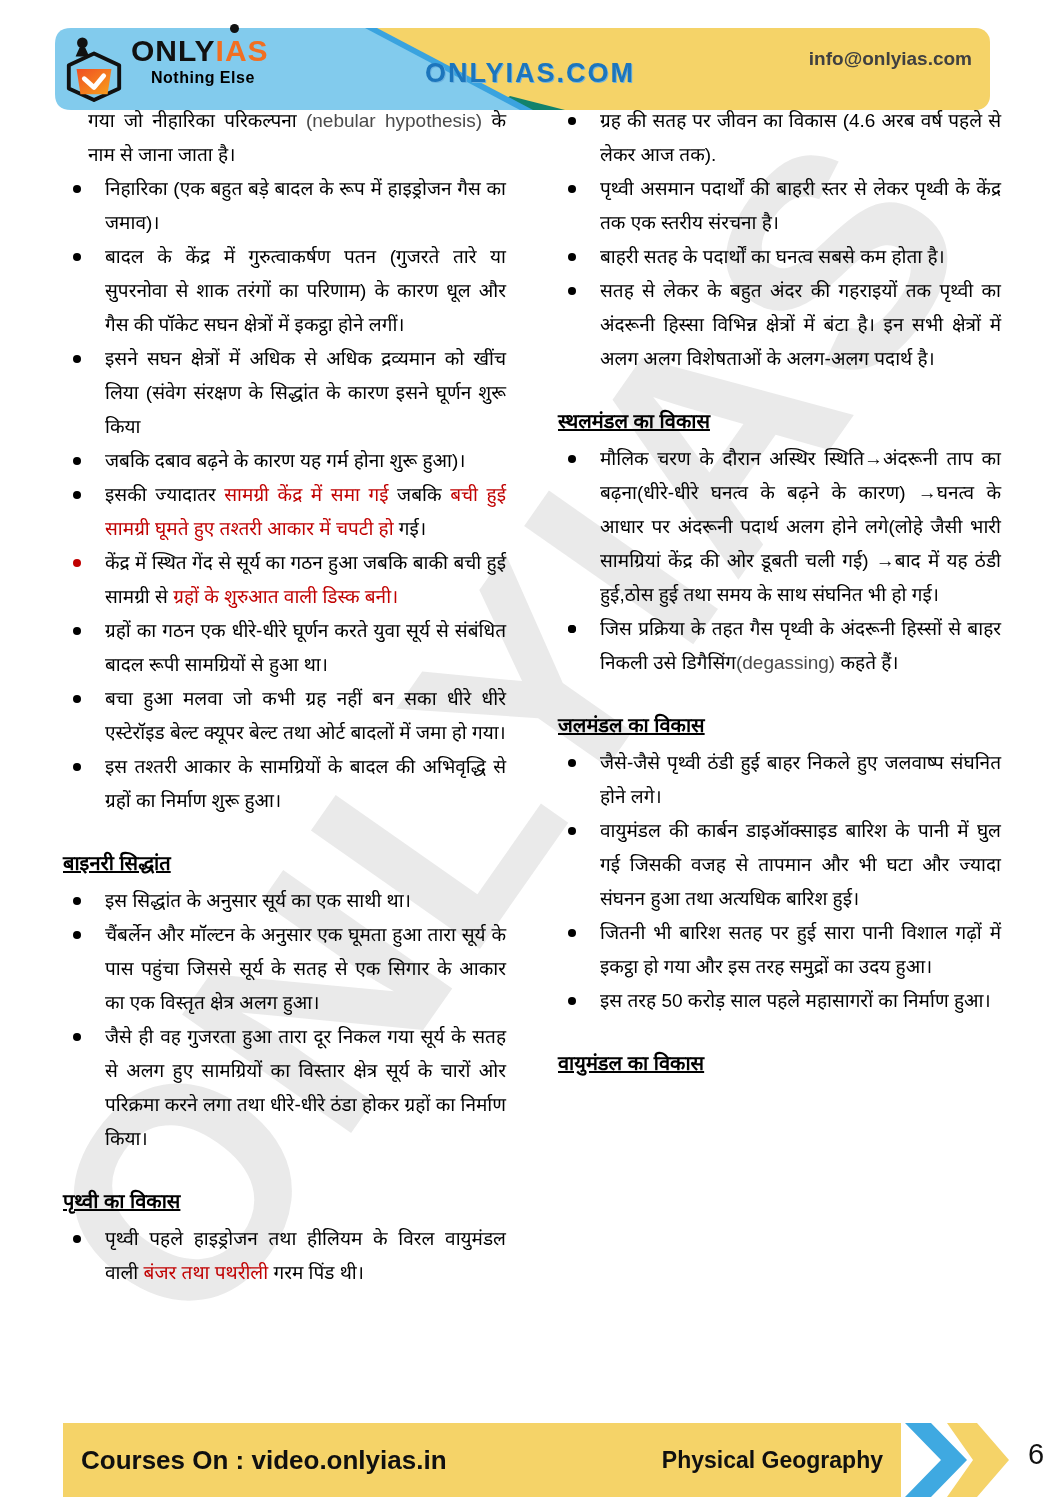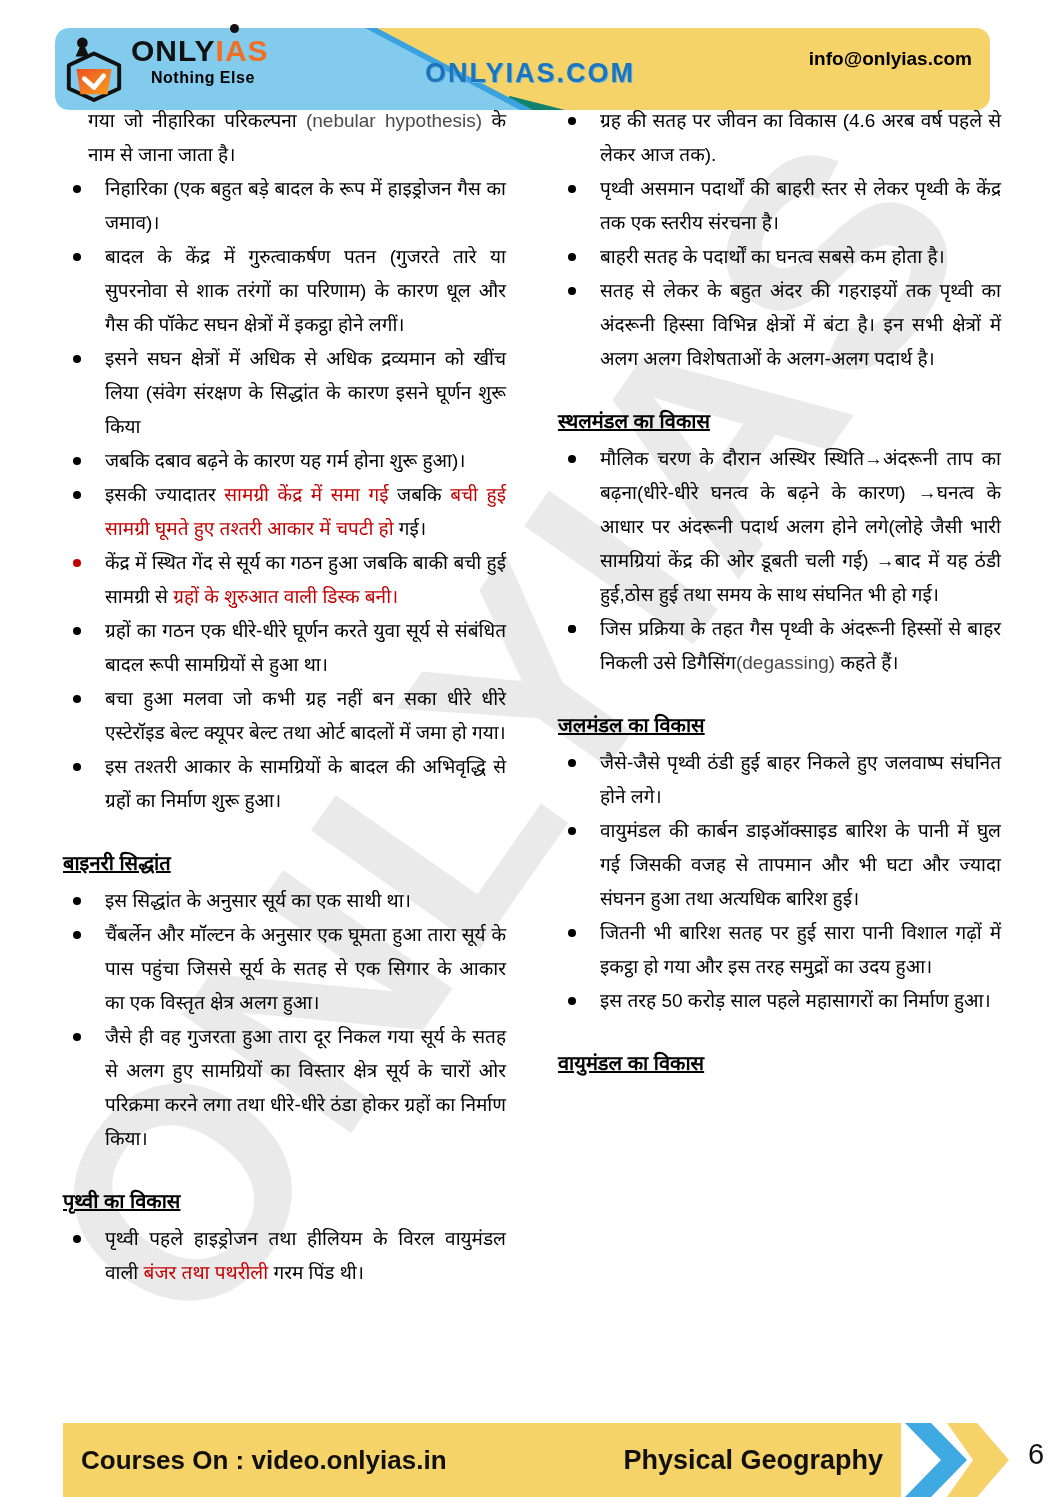--- a/index.html
+++ b/index.html
@@ -17,39 +17,39 @@
   .header svg.bg{position:absolute;left:0;top:0;}
   .logo{position:absolute;left:8px;top:8px;display:flex;align-items:flex-start;z-index:3;}
   .logo-text{margin-left:6px;line-height:1;}
   .brand-line{font-size:30px;font-weight:800;letter-spacing:1px;position:relative;}
   .brand-only{color:#111;}
   .brand-ias{color:#f26f21;}
   .ias-person{position:absolute;top:-12px;right:30px;width:9px;height:9px;border-radius:50%;background:#111;}
   .tagline{font-size:16px;font-weight:bold;color:#000000;margin-top:4px;margin-left:20px;letter-spacing:.5px;}
   .site-title{position:absolute;left:370px;top:30px;font-size:27px;font-weight:800;
               color:#1c75bc;letter-spacing:2px;text-shadow:1px 1px 0 #6db3e0;z-index:3;}
-  .email{position:absolute;right:18px;top:20px;font-size:19px;font-weight:600;color:#000000;z-index:3;}
+  .email{position:absolute;right:18px;top:20px;font-size:19px;font-weight:600;color:#404040;z-index:3;}
 
   
   .content{position:absolute;left:63px;top:104px;width:938px;display:flex;gap:52px;z-index:1;}
   .col{width:443px;font-size:19px;line-height:34px;text-align:justify;}
   .para{padding-left:25px;margin:0;}
   .bullet{position:relative;padding-left:42px;margin:0;}
   .dot{position:absolute;left:10px;top:13px;width:8px;height:8px;border-radius:50%;background:#000;}
   .dot.reddot{background:#c00000;}
   .heading{font-weight:bold;text-decoration:underline;margin-top:28px;margin-bottom:4px;font-size:20px;}
   .red{color:#c00000;}
   .lt{font-weight:normal;color:#4a4a4a;}
 
   
   .footer-bar{position:absolute;left:63px;top:1423px;width:838px;height:74px;background:#f5d368;
               display:flex;align-items:center;justify-content:space-between;padding:15px 18px;
               box-sizing:border-box;z-index:2;}
   .footer-left{font-size:26px;font-weight:bold;color:#101010;}
-  .footer-subject{font-size:27px;font-weight:bold;color:#101010;}
+  .footer-subject{font-size:23px;font-weight:bold;color:#101010;}
   .chevrons{position:absolute;left:901px;top:1423px;z-index:2;}
   .page-number{position:absolute;left:1028px;top:1438px;font-size:29px;color:#111;z-index:2;}
 </style>
 </head>
 <body>
 
 <div class="page">
 
   <div class="watermark">ONLYIAS</div>
 

